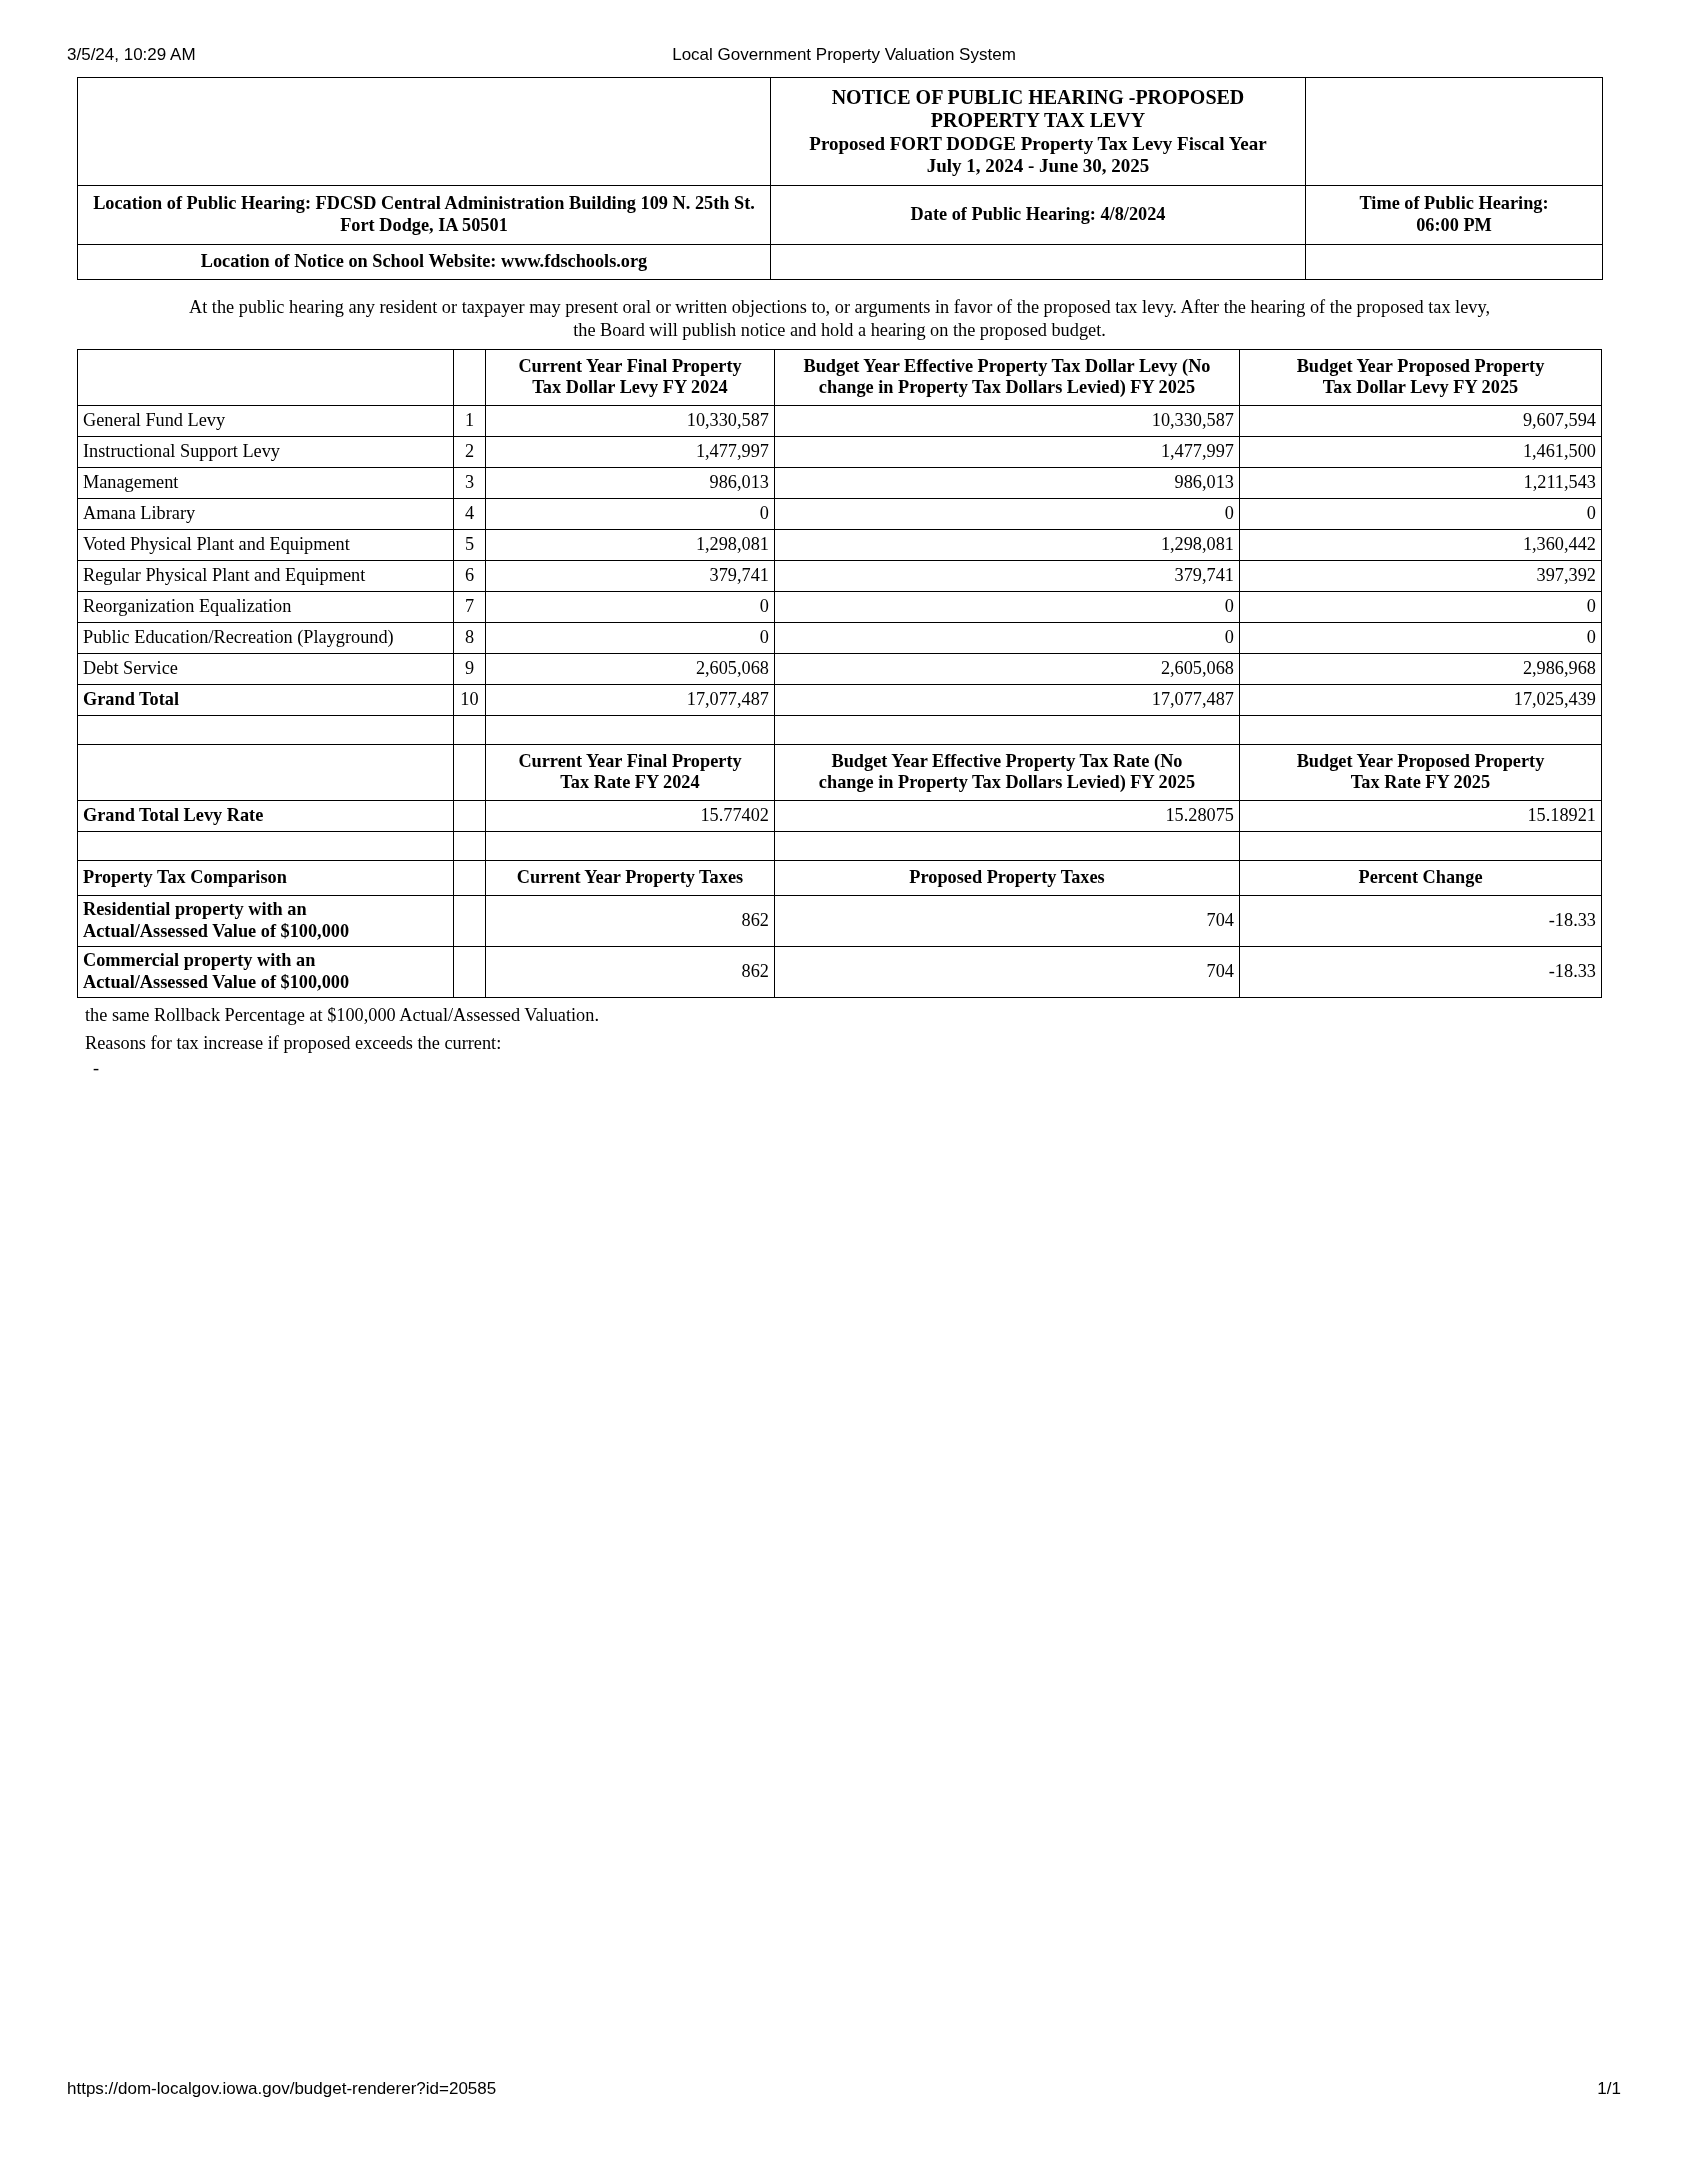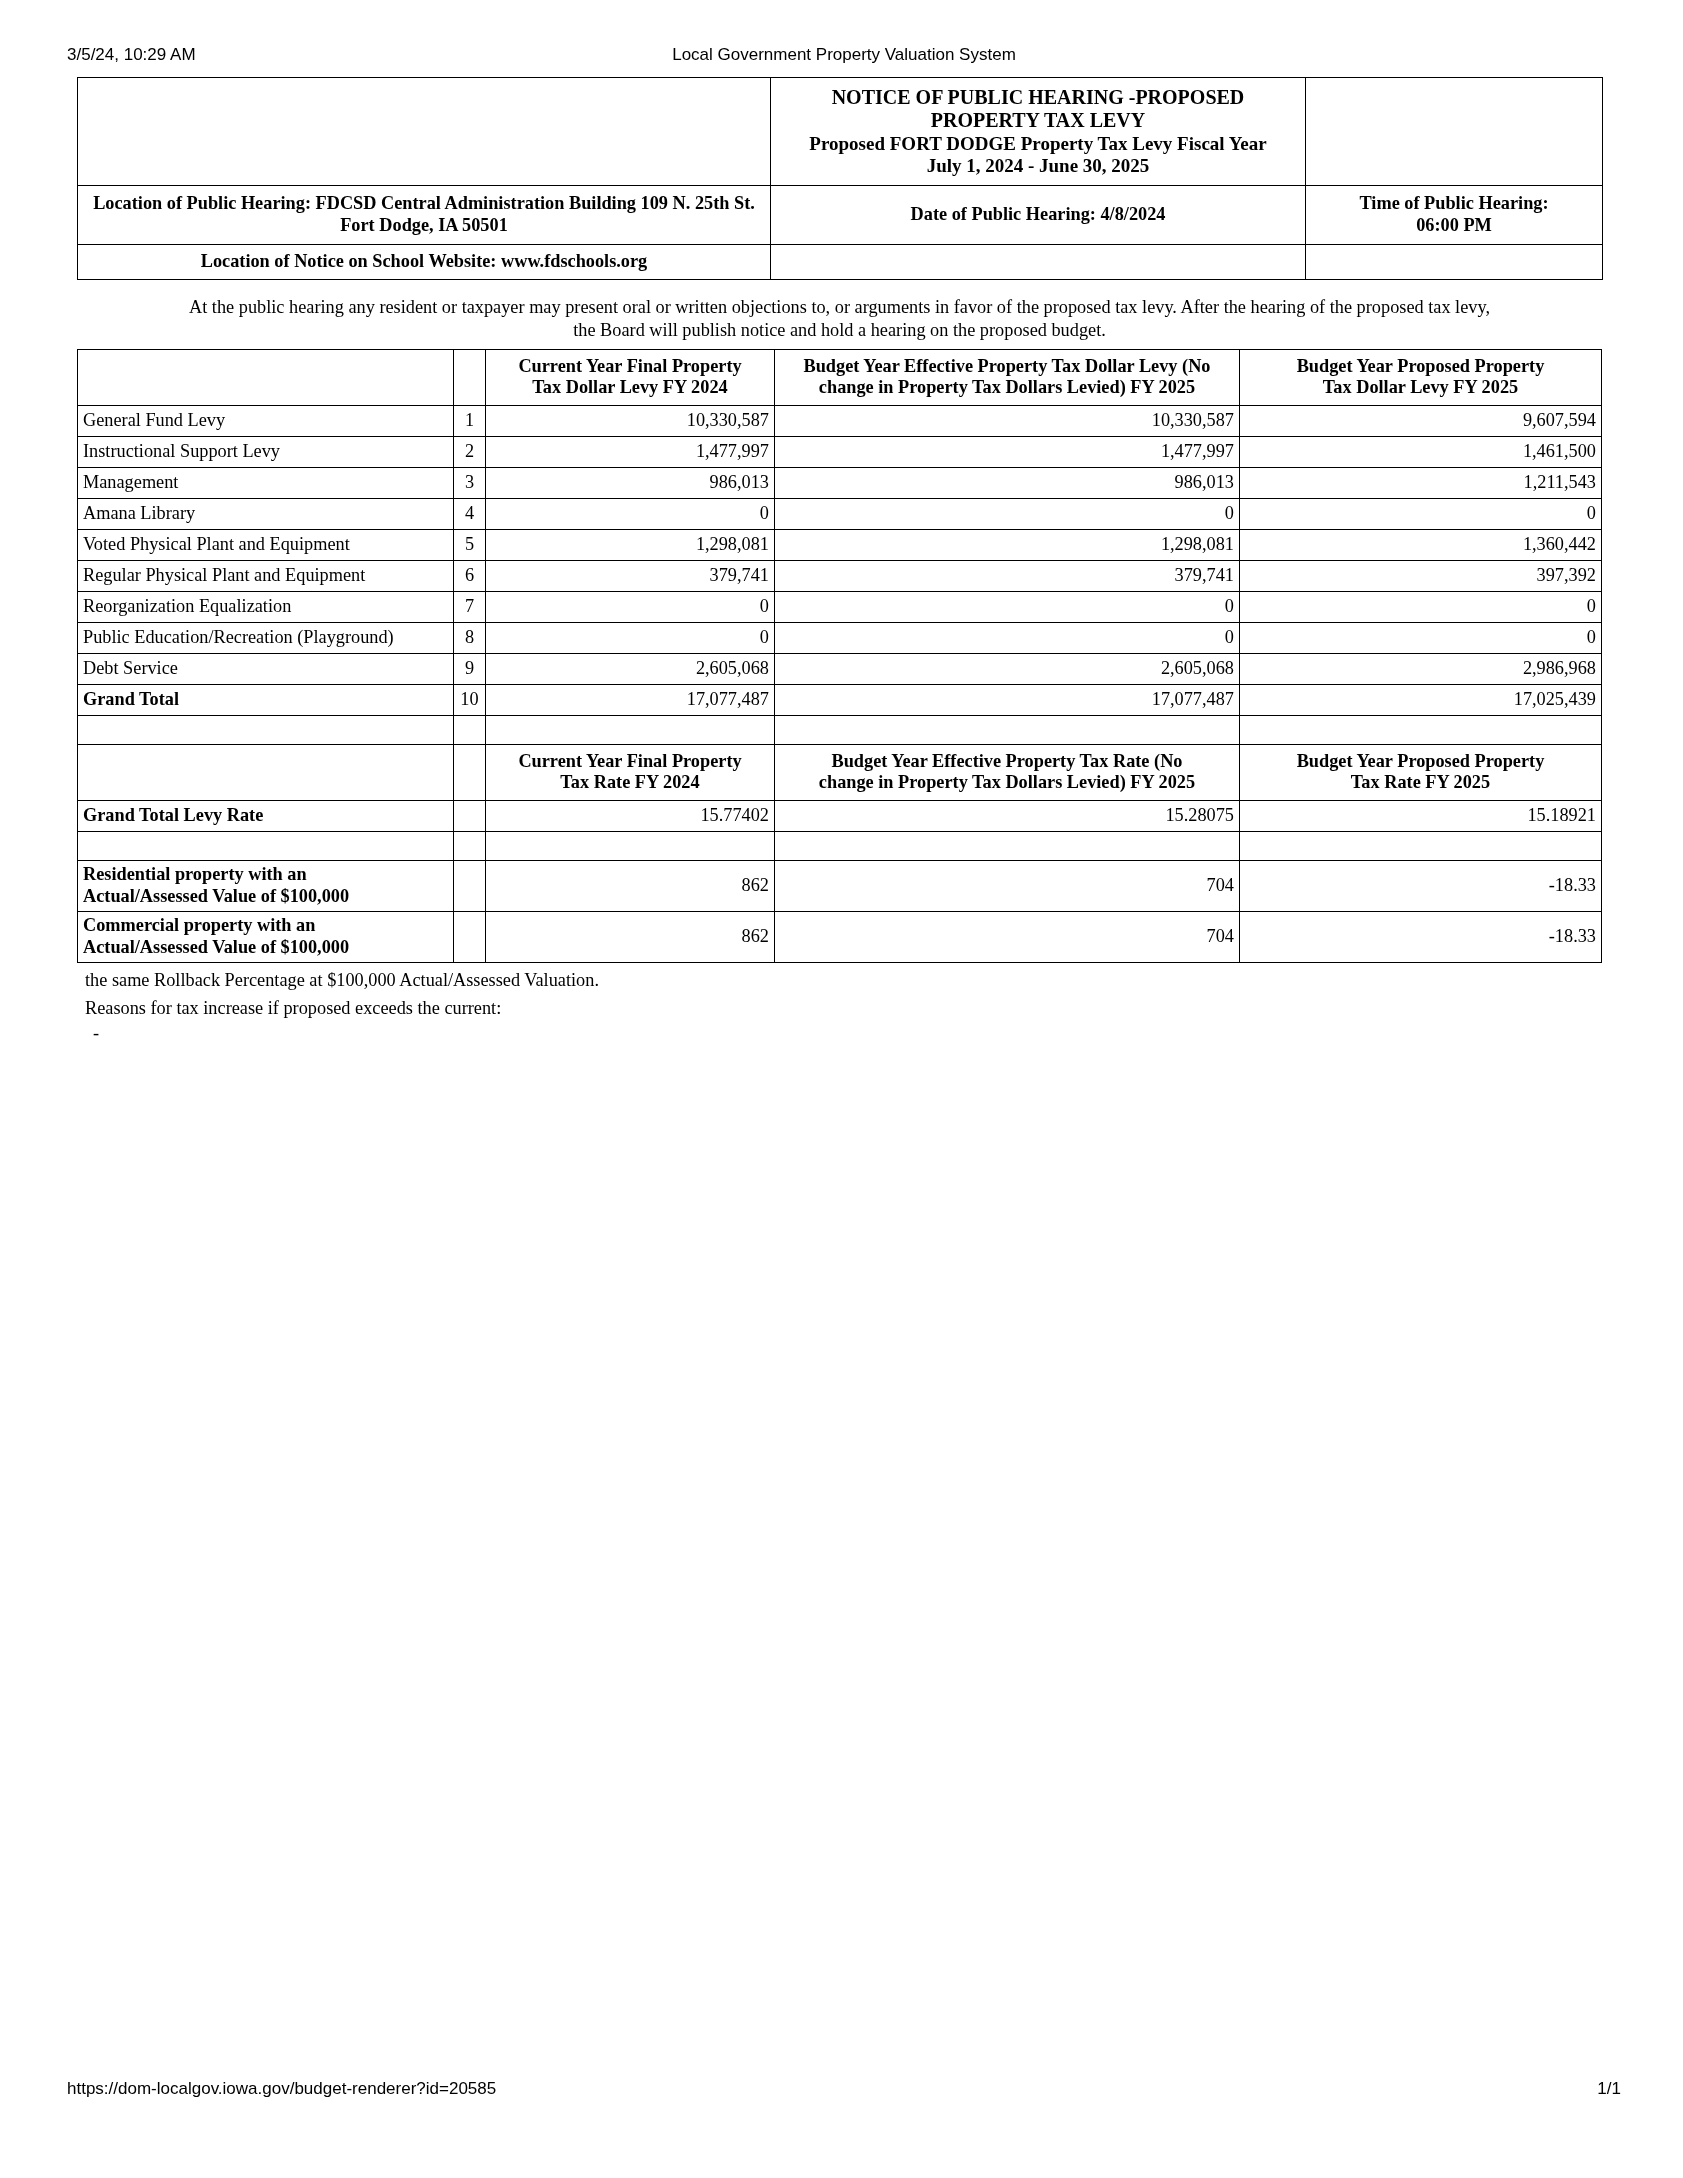--- a/index.html
+++ b/index.html
@@ -346,20 +346,27 @@
         </tr>
 
         <tr class="spacer-row">
           <td></td>
           <td></td>
           <td></td>
           <td></td>
           <td></td>
         </tr>
 
+        <tr>
+          <td class="lft b" style="height:30px;">Property Tax Comparison</td>
+          <td></td>
+          <td class="ctr b">Current Year   Property Taxes</td>
+          <td class="ctr b">Proposed  Property Taxes</td>
+          <td class="ctr b">Percent Change</td>
+        </tr>
 
         <tr>
           <td class="lft twoline" style="height:46px;">
             <div>Residential property with an</div>
             <div>Actual/Assessed Value of $100,000</div>
           </td>
           <td></td>
           <td class="rgt">862</td>
           <td class="rgt">704</td>
           <td class="rgt">-18.33</td>

